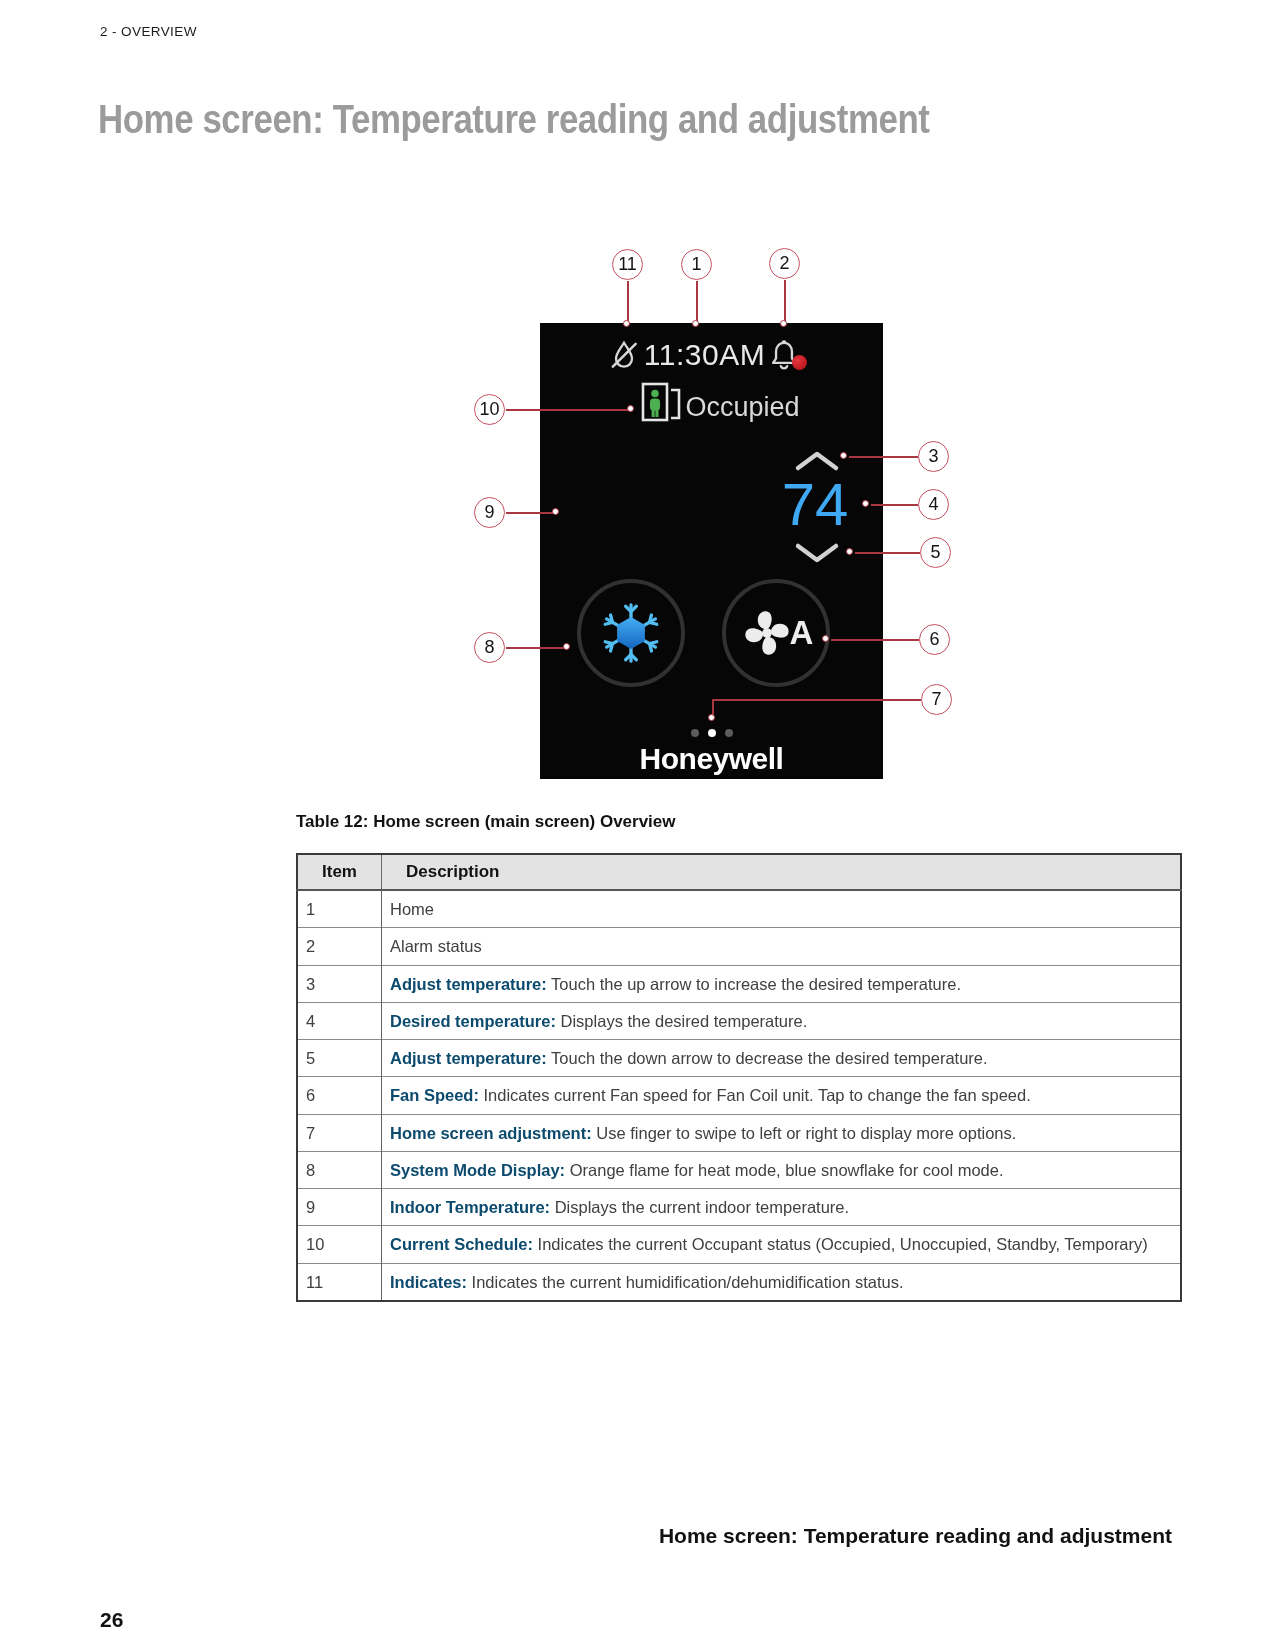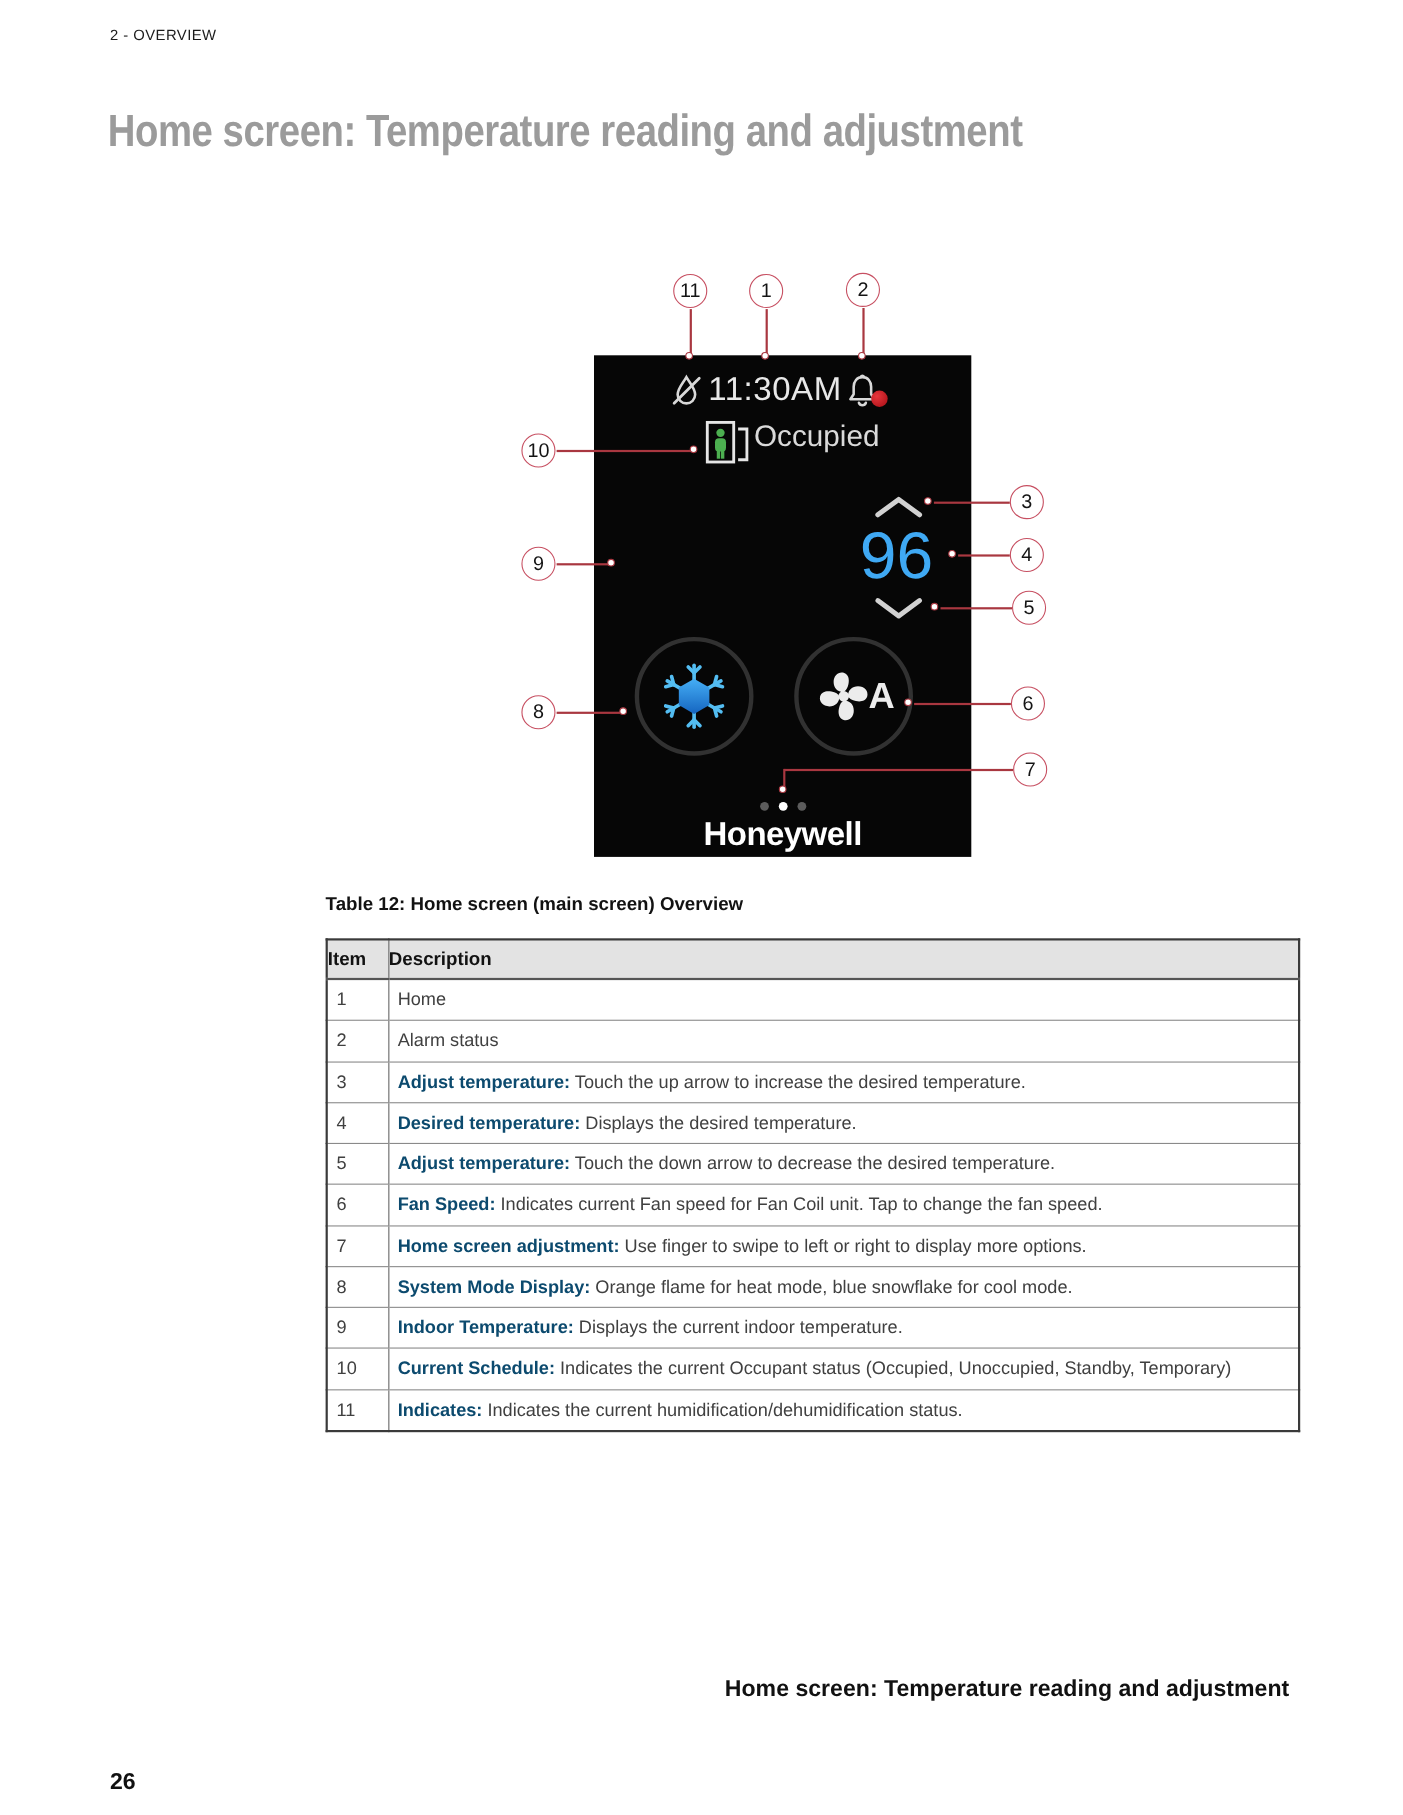--- a/index.html
+++ b/index.html
@@ -16,21 +16,21 @@
   
   .screen { position:absolute; left:540px; top:323px; width:343px; height:456px;
             background:#060606; }
   .status-row { position:absolute; top:14px; left:0; right:16px; display:flex;
                 justify-content:center; align-items:center; gap:3px; }
   .time-text { font-size:30px; color:#e8e8e8; letter-spacing:.5px; }
   .bell-wrap { position:relative; width:32px; height:36px; }
   .bell-badge { position:absolute; right:-7px; bottom:3px; width:15px; height:15px;
                 border-radius:50%; background:radial-gradient(circle at 35% 35%, #e7363c, #a50d14); }
   .occ-row { position:absolute; top:58px; left:16px; right:0; display:flex;
-             justify-content:center; align-items:flex-start; }
+             justify-content:center; align-items:flex-end; }
   .occ-text { font-size:27px; color:#d9d9d9; }
   .temp-main { position:absolute; left:10px; top:96px; font-size:152px; line-height:1;
                color:#fff; letter-spacing:-3px; }
   .chev { position:absolute; left:253px; }
   .temp-set { position:absolute; left:236px; top:152px; width:78px; text-align:center;
               font-size:60px; line-height:1; color:#3FA9F4; }
   .mode-btn { position:absolute; width:108px; height:108px; border:4px solid #313131;
               border-radius:50%; top:256px; display:flex; justify-content:center;
               align-items:center; }
   .btn-cool { left:37px; }
@@ -50,21 +50,21 @@
   .ln { position:absolute; background:#A93740; z-index:1; }
   .pt { position:absolute; width:7px; height:7px; border:1.5px solid #A93740;
         border-radius:50%; background:#fff; z-index:2; }
 
   
   .tbl-caption { position:absolute; left:296px; top:812px; width:886px; text-align:left;
                  font-size:17px; font-weight:bold; color:#121212; }
   table.desc { position:absolute; left:296px; top:853px; width:886px;
                border-collapse:collapse; border:2px solid #3a3a3a; }
   table.desc th { background:#e3e3e3; font-size:17px; font-weight:bold; text-align:left;
-                  color:#121212; padding:7px 0; border-bottom:2px solid #555; }
+                  color:#121212; padding:7px 24px; border-bottom:2px solid #555; }
   table.desc td { font-size:16.5px; color:#404040; padding:7px 8px; vertical-align:top;
                   border-top:1px solid #8a8a8a; line-height:1.35; }
   table.desc .col-item { width:56px; }
   table.desc th + th, table.desc td + td { border-left:1px solid #666; }
   table.desc b { color:#0c4a6e; }
 
   .pg-num   { position:absolute; left:100px; top:1608px; font-size:21px; font-weight:bold; color:#111; }
   .ft-title { position:absolute; right:103px; top:1524px; font-size:21px; font-weight:bold; color:#111; }
 </style>
 </head>
@@ -103,21 +103,21 @@
         <path d="M32 9 h8 v28 h-8" fill="none" stroke="#e5e5e5" stroke-width="2.6"></path>
       </svg>
       <span class="occ-text">Occupied</span>
     </div>
 
 
     <svg class="chev" style="top:127px" width="48" height="22" viewBox="0 0 48 22">
       <polyline points="5,18 24,4 43,18" fill="none" stroke="#d2d2d2" stroke-width="4.5" stroke-linecap="round" stroke-linejoin="round"></polyline>
     </svg>
 
-    <div class="temp-set">96</div>
+    <div class="temp-set">74</div>
 
     <svg class="chev" style="top:219px" width="48" height="22" viewBox="0 0 48 22">
       <polyline points="5,4 24,18 43,4" fill="none" stroke="#d2d2d2" stroke-width="4.5" stroke-linecap="round" stroke-linejoin="round"></polyline>
     </svg>
 
     <div class="mode-btn btn-cool">
       <svg width="68" height="68" viewBox="0 0 70 70">
         <defs>
           <linearGradient id="snowGrad" x1="0" y1="0" x2="0" y2="1">
             <stop offset="0" stop-color="#45AEF5"></stop>

